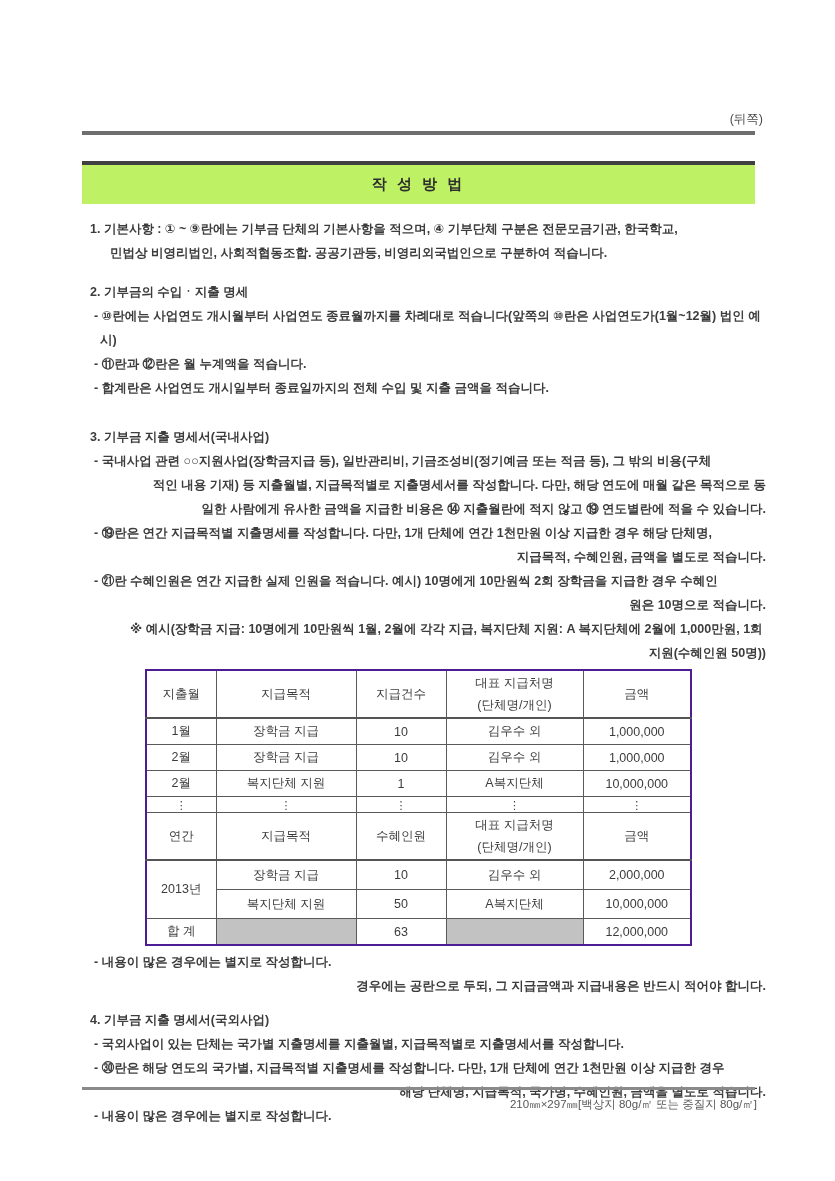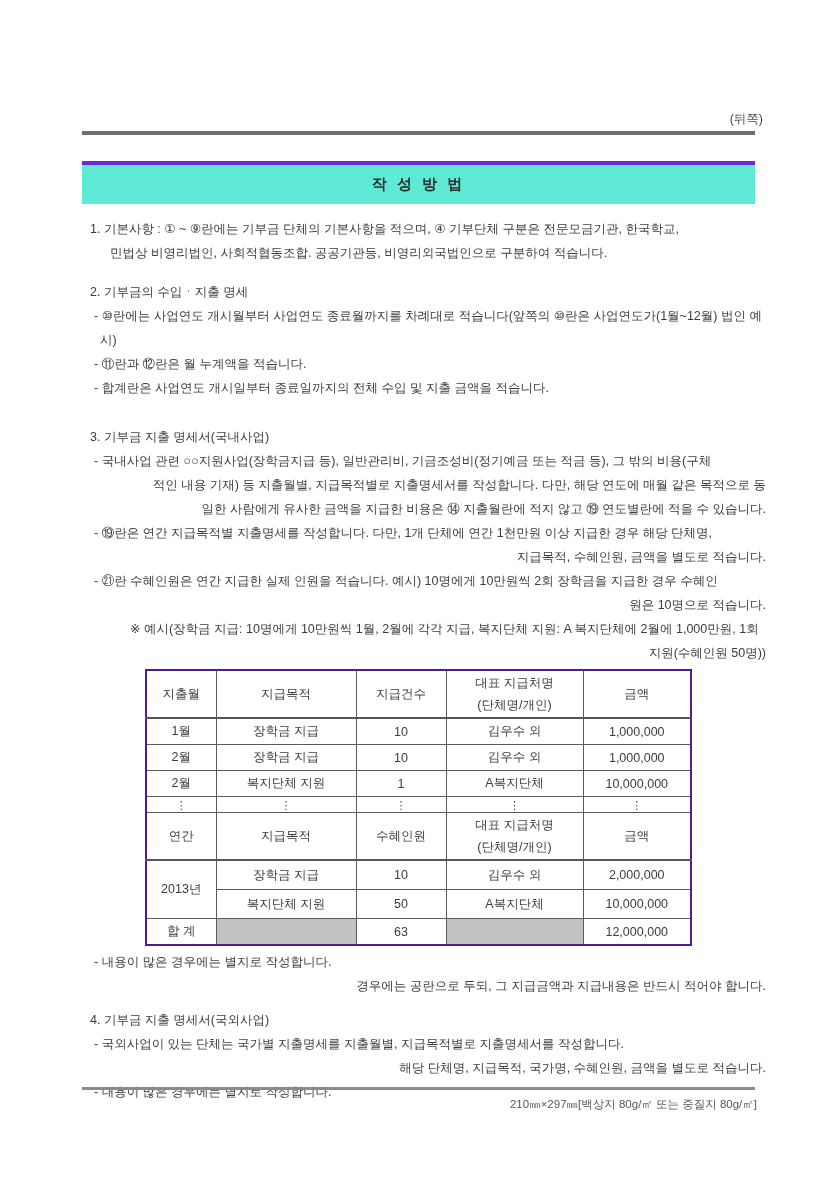--- a/index.html
+++ b/index.html
@@ -4,26 +4,26 @@
 <style>
   html,body{margin:0;padding:0;background:#ffffff;}
   .page{
     position:relative;width:835px;height:1181px;background:#ffffff;overflow:hidden;
     font-family:"Liberation Sans","DejaVu Sans",sans-serif;color:#3c3c3c;
   }
   .back-label{position:absolute;top:111px;right:72px;font-size:12.5px;color:#4a4a4a;}
   .top-rule{position:absolute;left:82px;top:131px;width:673px;height:4px;background:#6e6e6e;}
   .title-box{
     position:absolute;left:82px;top:161px;width:673px;height:39px;
-    background:#5eead4;border-top:4px solid #6d28d9;
+    background:#bef264;border-top:4px solid #404040;
     display:flex;align-items:center;justify-content:center;
   }
   .title-box .title{font-size:15px;font-weight:bold;color:#2e2e2e;letter-spacing:3px;}
   .content{position:absolute;left:90px;top:217px;width:676px;font-size:12.5px;}
-  .line{line-height:24px;white-space:nowrap;}
+  .line{line-height:24px;white-space:nowrap;font-weight:bold;}
   .c1{padding-left:20px;}
   .d0{padding-left:4px;}
   .d1{padding-left:24px;text-align:right;}
   .d1b{padding-left:10px;}
   .ex0{padding-left:40px;}
   .ex1{padding-left:62px;text-align:right;}
   .mt15{margin-top:15px;}
   .mt12{margin-top:25px;}
   .mt10{margin-top:10px;}
   table.extable{
@@ -155,20 +155,21 @@
           <td>12,000,000</td>
         </tr>
       </tbody>
     </table>
 
     <div class="line d0">- 내용이 많은 경우에는 별지로 작성합니다.</div>
     <div class="line d1">경우에는 공란으로 두되, 그 지급금액과 지급내용은 반드시 적어야 합니다.</div>
 
     <div class="line mt10">4. 기부금 지출 명세서(국외사업)</div>
     <div class="line d0">- 국외사업이 있는 단체는 국가별 지출명세를 지출월별, 지급목적별로 지출명세서를 작성합니다.</div>
+    <div class="line d0">- ㉚란은 해당 연도의 국가별, 지급목적별 지출명세를 작성합니다. 다만, 1개 단체에 연간 1천만원 이상 지급한 경우</div>
     <div class="line d1">해당 단체명, 지급목적, 국가명, 수혜인원, 금액을 별도로 적습니다.</div>
     <div class="line d0">- 내용이 많은 경우에는 별지로 작성합니다.</div>
 
   </div>
 
   <div class="bottom-rule"></div>
   <div class="footer-note">210㎜×297㎜[백상지 80g/㎡ 또는 중질지 80g/㎡]</div>
 
 </div>
 

